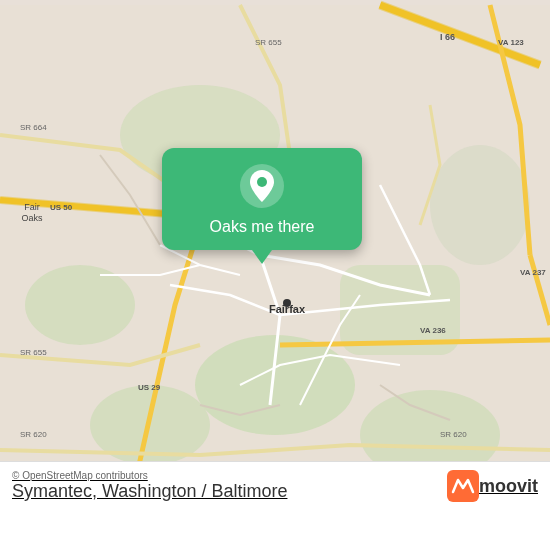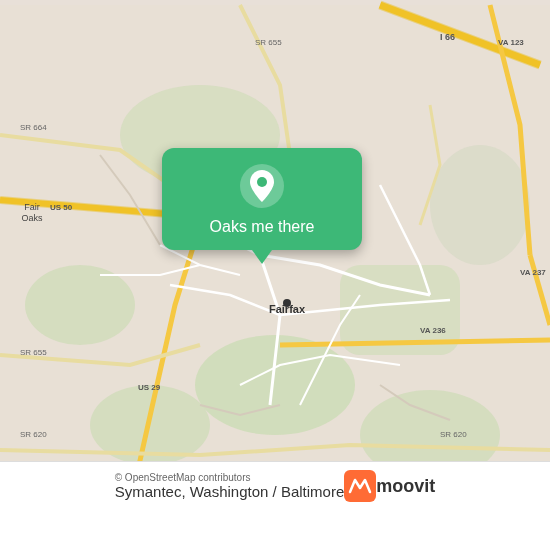--- a/index.html
+++ b/index.html
@@ -30,37 +30,38 @@
     
     .bottom-bar {
       position: absolute;
       bottom: 0;
       left: 0;
       right: 0;
       background: white;
       padding: 8px 12px;
       display: flex;
       align-items: center;
-      justify-content: center;
+      justify-content: space-between;
       border-top: 1px solid #ddd;
       z-index: 10;
+      text-decoration: underline;
     }
 
     .bottom-bar-left {
       display: flex;
       flex-direction: column;
     }
 
     .copyright-text {
       font-size: 10px;
       color: #666;
     }
 
     .location-text {
-      font-size: 15px;
+      font-size: 18px;
       color: #333;
       font-weight: 500;
     }
 
     .moovit-logo {
       display: flex;
       align-items: center;
     }
 
     .moovit-icon {

